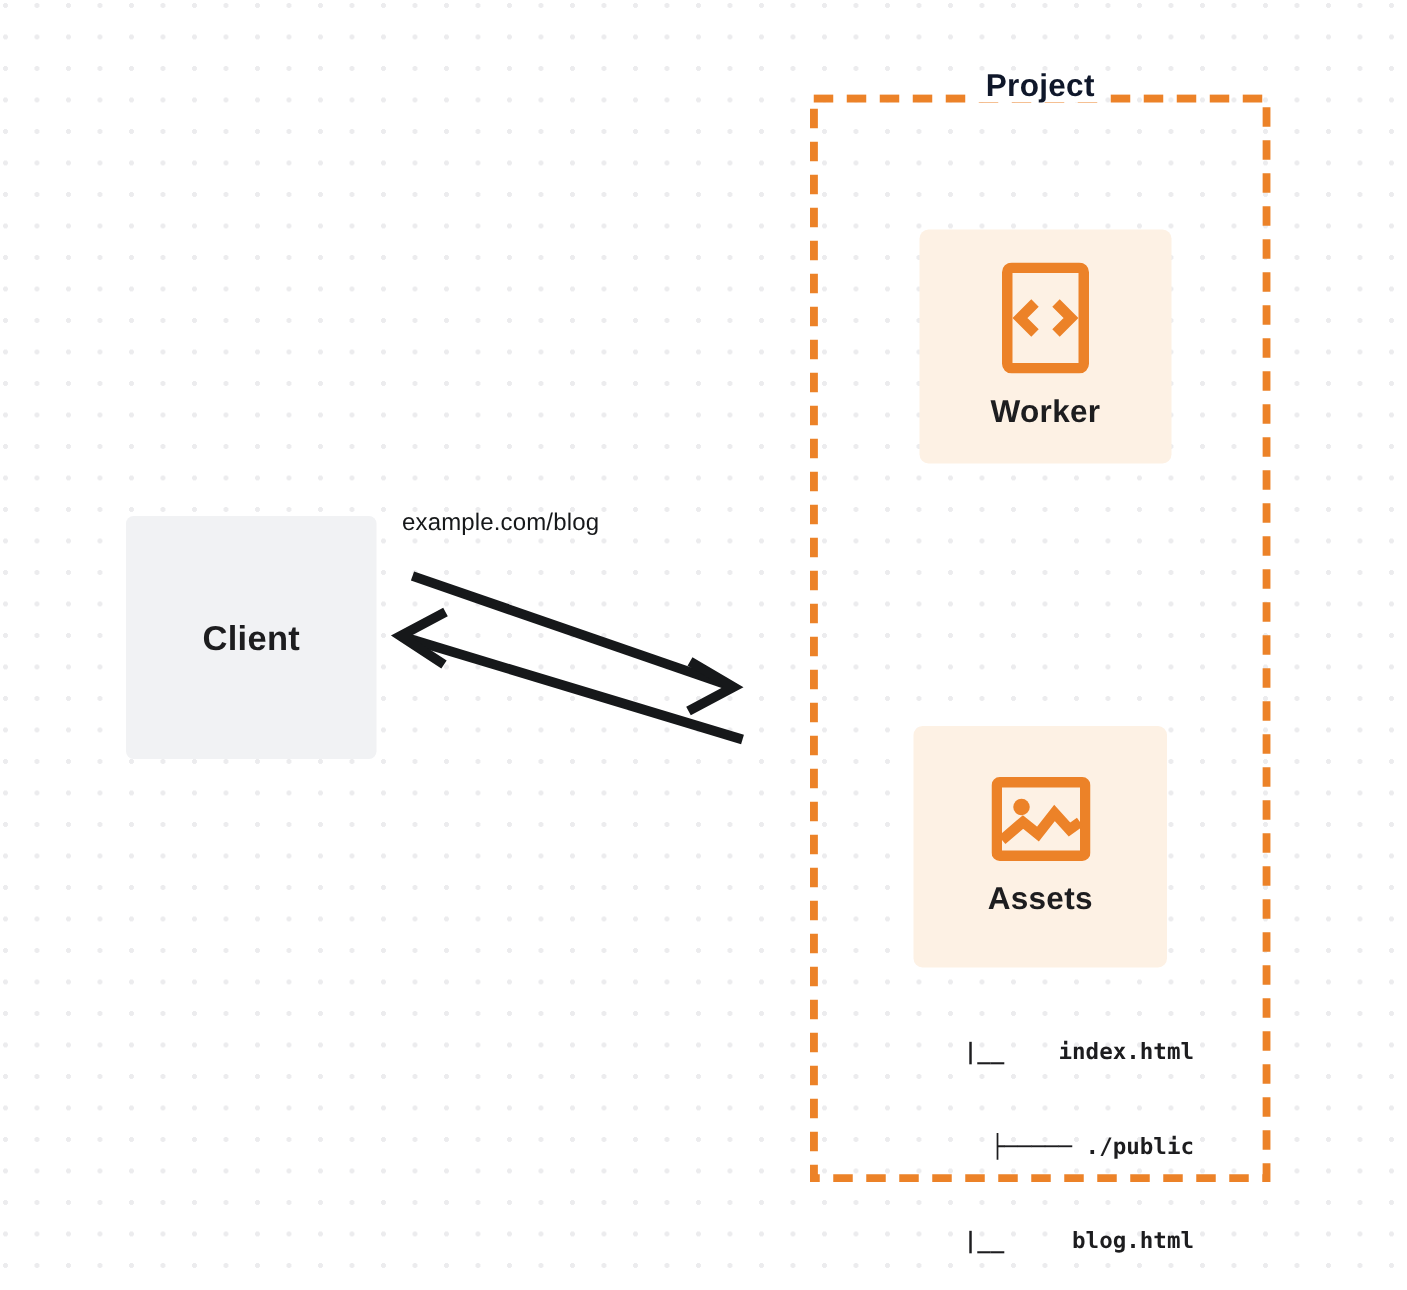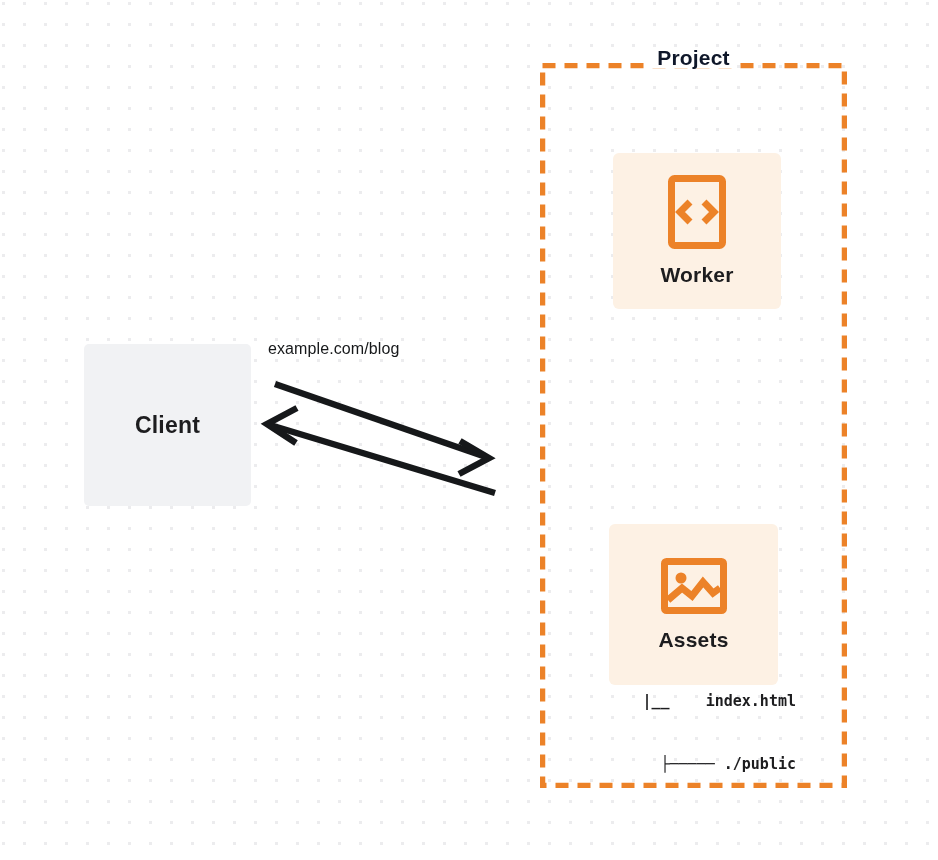--- a/index.html
+++ b/index.html
@@ -130,21 +130,20 @@
     left: 69px;
     top: 421px;
     width: 169px;
     height: 161px;
     background-color: #fdf1e4;
     border-radius: 6px;
     display: flex;
     flex-direction: column;
     align-items: center;
     justify-content: center;
-    margin-top: 40px;
   }
   #assets-node .icon-wrap {
     margin-bottom: 14px;
     line-height: 0;
   }
   #assets-node .node-label {
     font-size: 21px;
     font-weight: bold;
     color: #1d1d1f;
     letter-spacing: 0.2px;
@@ -219,17 +218,18 @@
           <circle cx="20" cy="20" r="5.5" fill="#ec8228"></circle>
           <polyline points="7,42 21,30 31,38 42,24 52,35 59,30" fill="none" stroke="#ec8228" stroke-width="7" stroke-linecap="butt" stroke-linejoin="miter"></polyline>
         </svg>
       </span>
       <span class="node-label">Assets</span>
     </div>
 
     <div id="file-tree">
       <span class="tree-row">     |__    index.html</span>
       <span class="tree-row">├───── ./public</span>
+      <span class="tree-row">     |__     blog.html</span>
       
     </div>
 
   </div>
 </div>
 
 </body></html>

